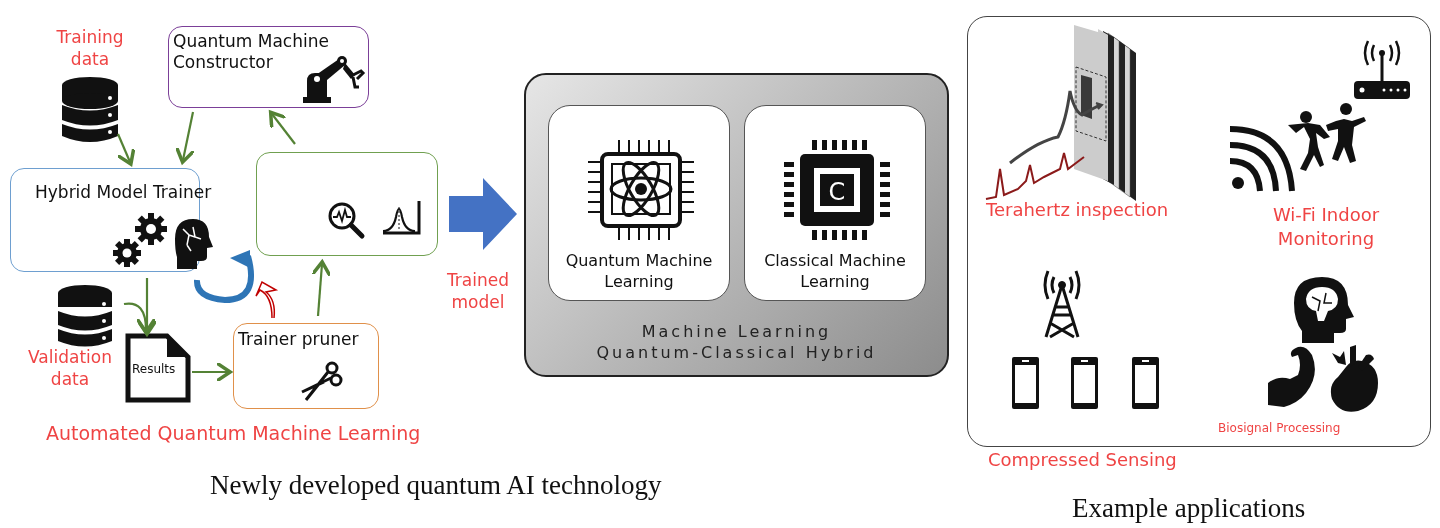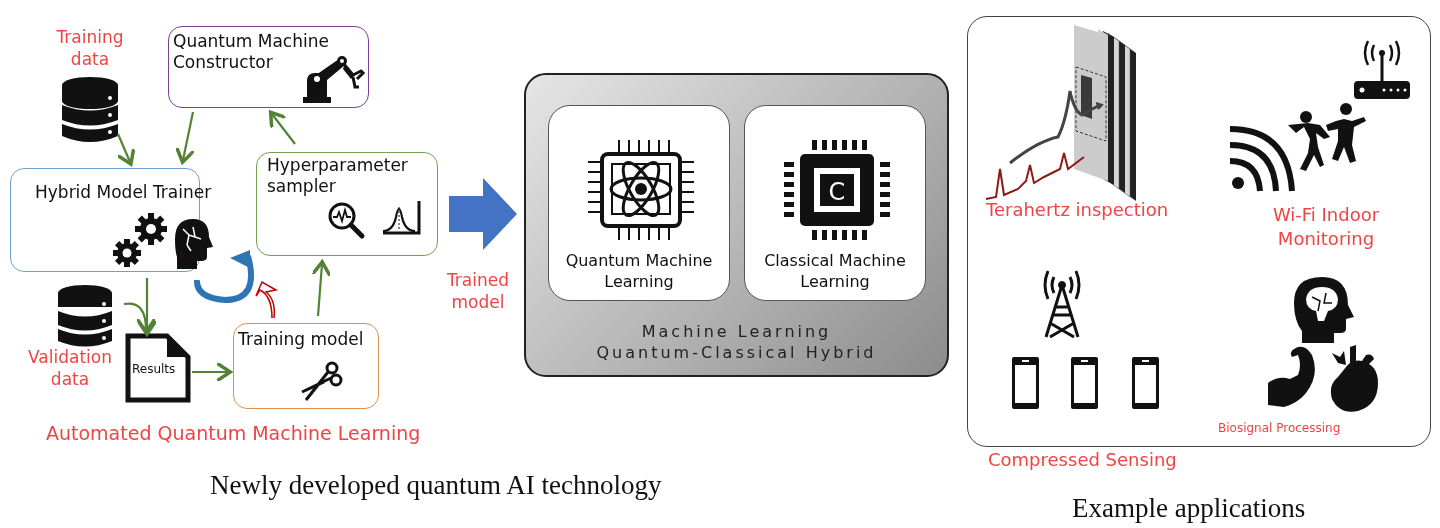--- a/index.html
+++ b/index.html
@@ -81,24 +81,20 @@
       <circle r="4.5" fill="#fff"></circle>
     </g>
   </svg>
   <svg style="left:158px;top:48px" width="42" height="52">
     <path d="M6 22 Q6 2 24 2 Q40 2 40 20 L44 30 L38 31 L38 40 Q38 44 32 44 L28 44 L28 52 L8 52 L8 40 Q6 34 6 22 Z" fill="#111"></path>
     <path d="M14 12 L20 18 L18 28 M24 10 L26 20 L32 22 M20 18 L26 20 M18 28 L22 34" stroke="#fff" stroke-width="1.5" fill="none"></path>
   </svg>
 </div>
 
 <div class="box" style="left:256px;top:152px;width:182px;height:104px;border:1.5px solid #70a050;">
-  <div class="box-title" style="left:10px;top:2px;line-height:21px;">
-    <div>Hyperparameter</div>
-    <div>sampler</div>
-  </div>
   <svg style="left:70px;top:48px" width="40" height="40">
     <circle cx="15" cy="15" r="12" stroke="#111" stroke-width="3" fill="none"></circle>
     <path d="M24 24 L35 35" stroke="#111" stroke-width="5" stroke-linecap="round"></path>
     <path d="M6 16 L10 16 L12 11 L15 20 L18 9 L20 16 L24 16" stroke="#111" stroke-width="1.8" fill="none"></path>
   </svg>
   <svg style="left:124px;top:44px" width="40" height="40">
     <path d="M2 36 L38 36 L38 4" stroke="#111" stroke-width="3" fill="none"></path>
     <path d="M2 34 Q12 34 15 20 Q18 4 21 20 Q24 34 34 34" stroke="#111" stroke-width="2.2" fill="none"></path>
     <path d="M18 10 L18 34" stroke="#111" stroke-width="1" stroke-dasharray="2,2"></path>
   </svg>
@@ -118,21 +114,21 @@
   <div>data</div>
 </div>
 
 <svg style="left:125px;top:333px" width="66" height="70">
   <path d="M3 3 L42 3 L63 24 L63 67 L3 67 Z" fill="#fff" stroke="#111" stroke-width="5"></path>
   <path d="M42 3 L42 24 L63 24 Z" fill="#111"></path>
 </svg>
 <div class="abs" style="left:132px;top:362px;font-size:12px;color:#111;">Results</div>
 
 <div class="box" style="left:233px;top:323px;width:146px;height:86px;border:1.5px solid #e0904a;">
-  <div class="box-title" style="left:4px;top:4px;">Training model</div>
+  <div class="box-title" style="left:4px;top:4px;">Trainer pruner</div>
   <svg style="left:66px;top:36px" width="44" height="42">
     <circle cx="32" cy="8" r="5" stroke="#111" stroke-width="3" fill="none"></circle>
     <circle cx="36" cy="20" r="5" stroke="#111" stroke-width="3" fill="none"></circle>
     <path d="M28 12 L6 40 L22 20 M31 18 L2 32 L24 22" stroke="#111" stroke-width="3" fill="#111"></path>
   </svg>
 </div>
 
 <svg style="left:0;top:0" width="460" height="420">
   <defs>
     <marker id="ga" markerWidth="8" markerHeight="8" refX="5" refY="4" orient="auto">

